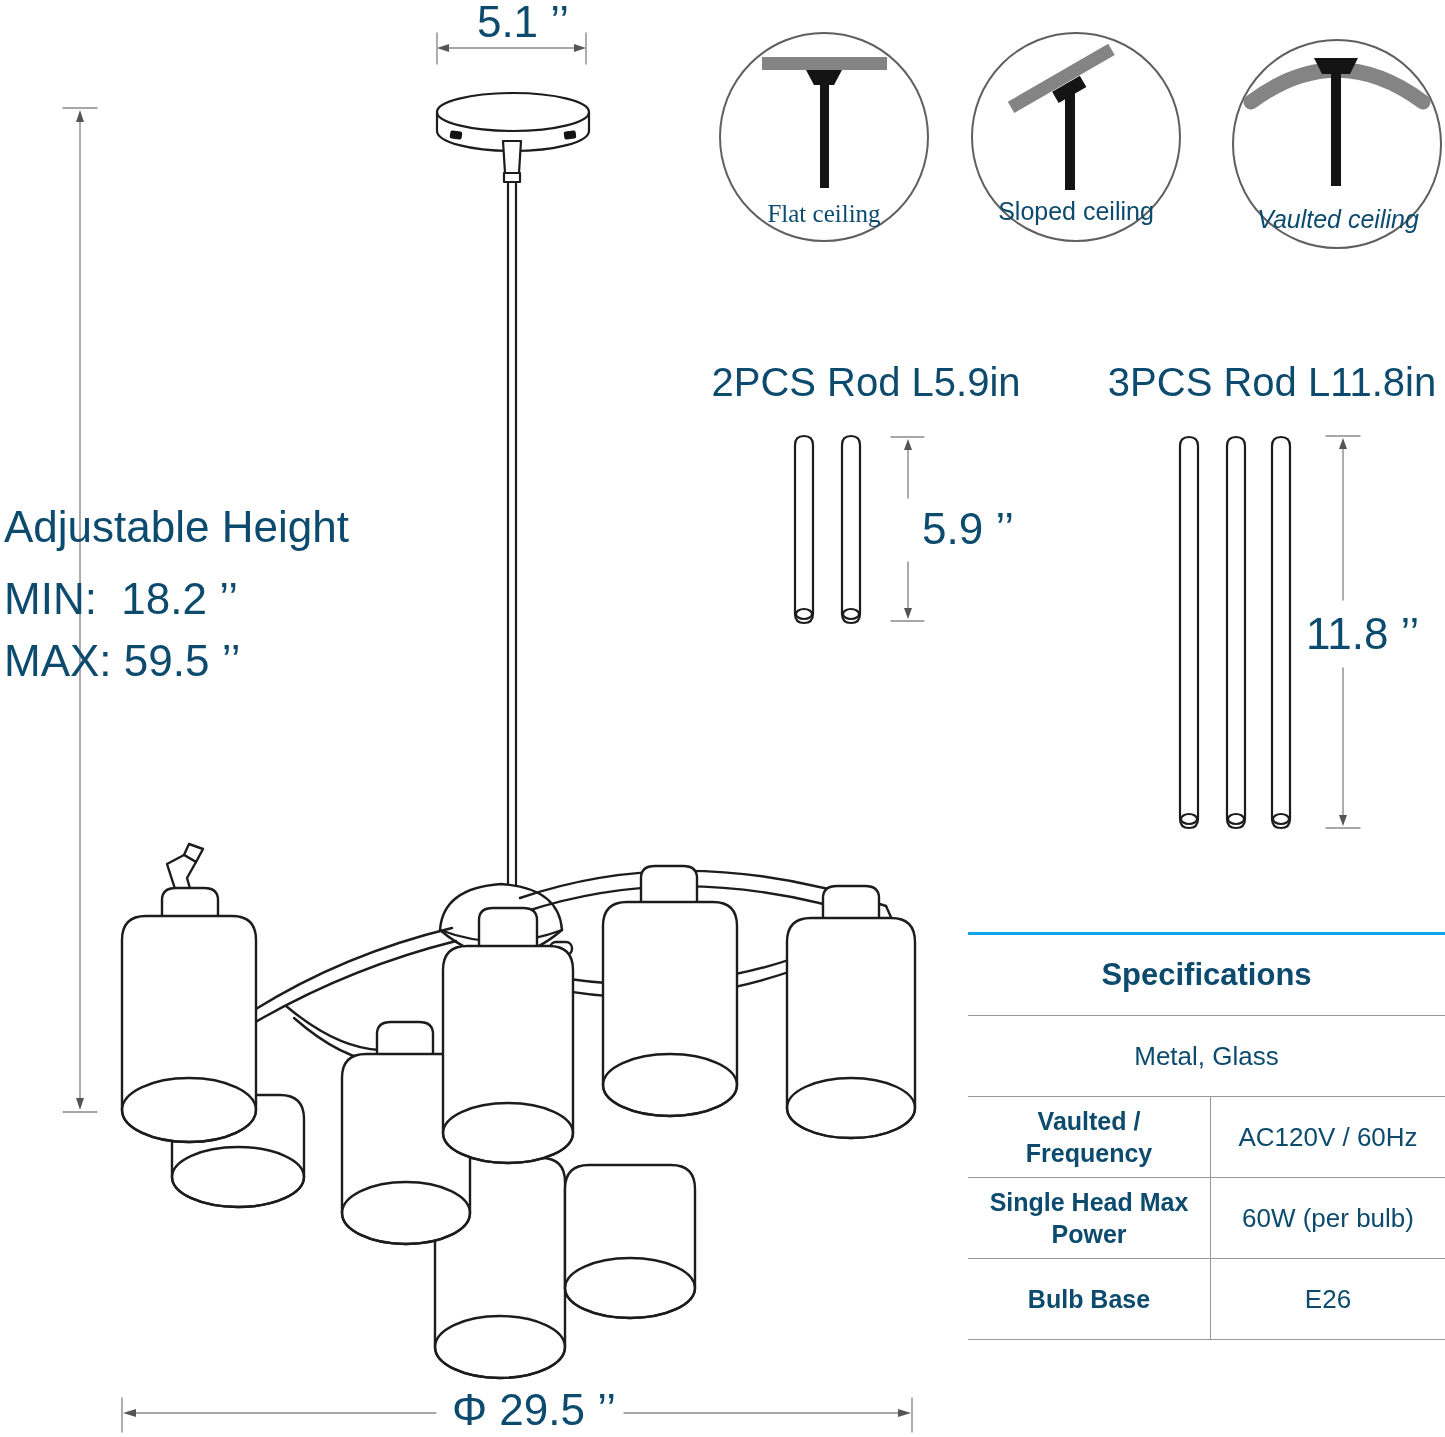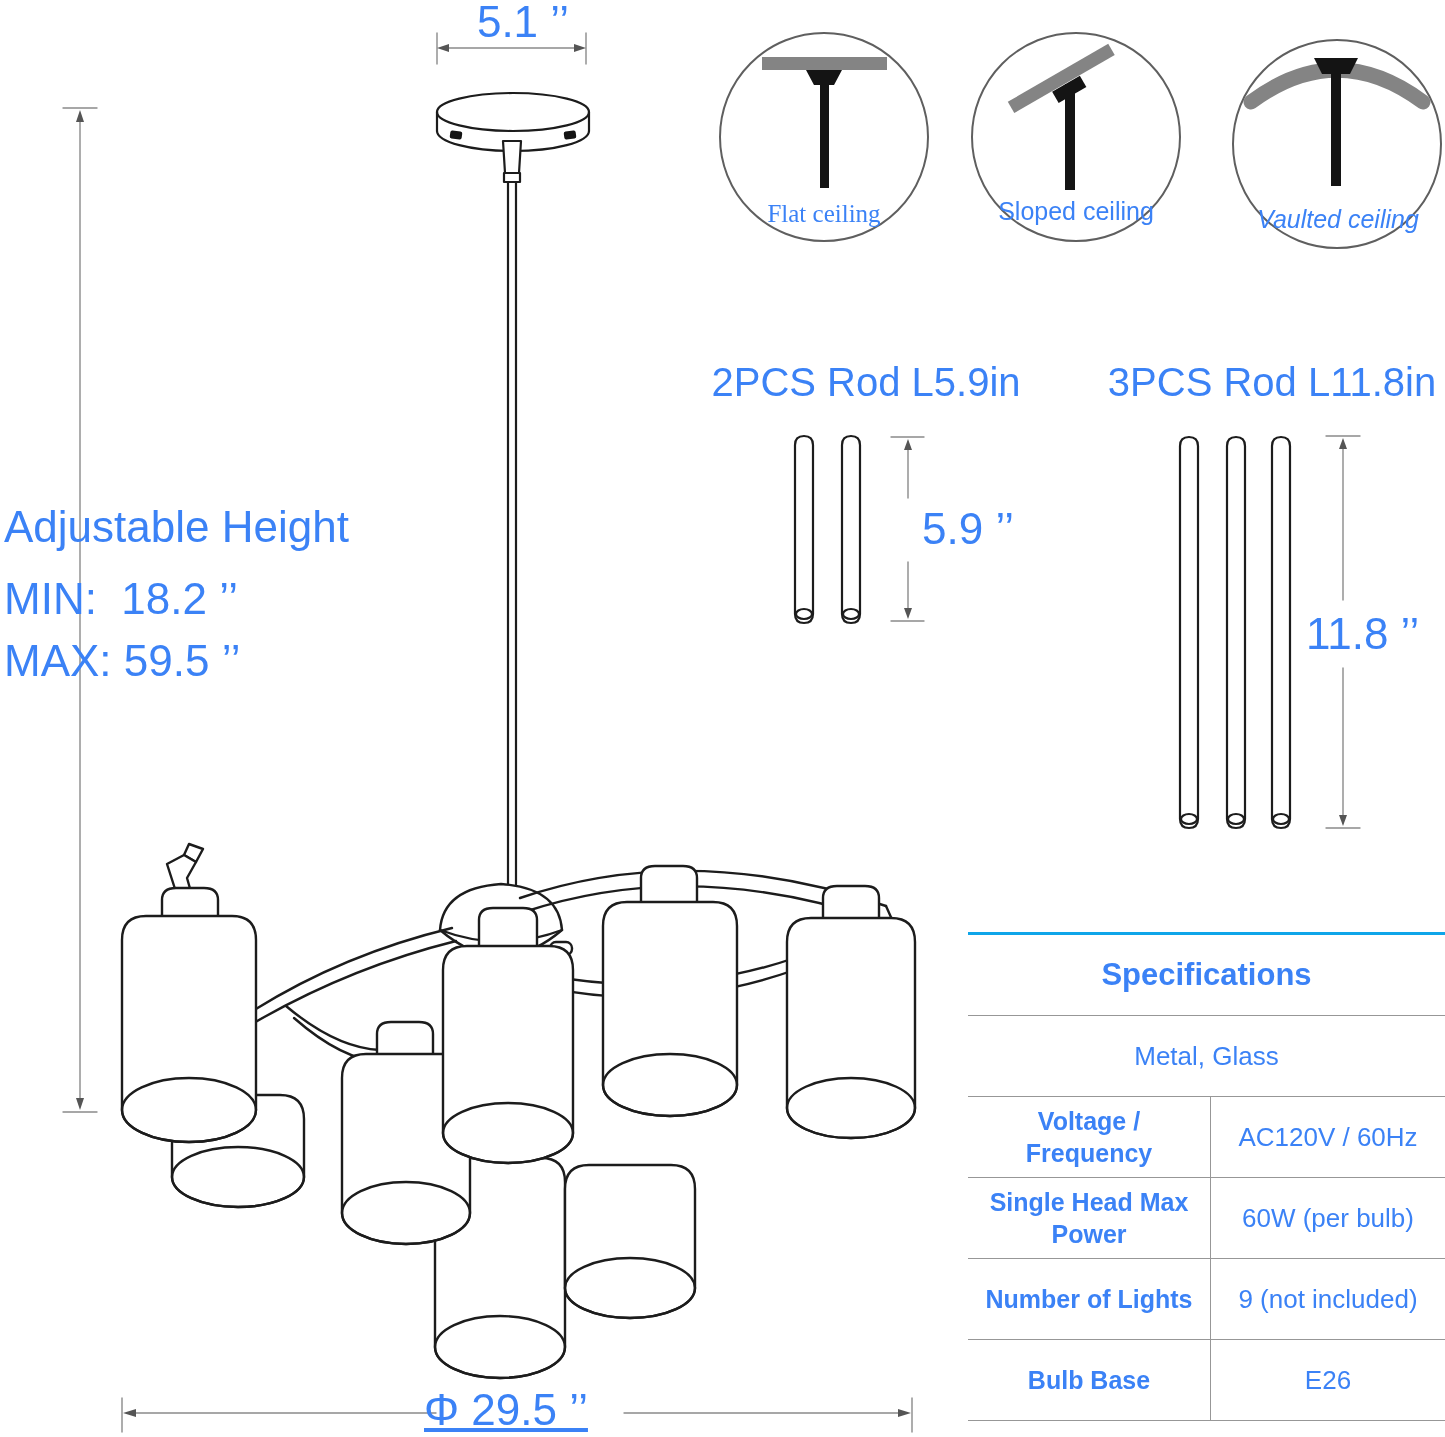--- a/index.html
+++ b/index.html
@@ -1,33 +1,33 @@
 <!DOCTYPE html>
 <html><head>
 <meta charset="utf-8">
 <style>
   html,body{margin:0;padding:0;background:#fff;}
   #canvas{
     position:relative;width:1445px;height:1437px;background:#fff;overflow:hidden;
-    font-family:"Liberation Sans", sans-serif;color:#3b82f6;
+    font-family:"Liberation Sans", sans-serif;color:#0c4a6e;
   }
   #art{position:absolute;left:0;top:0;}
   .txt{position:absolute;white-space:pre;line-height:1.1;}
   .t-canopy{left:413px;top:-2px;width:220px;font-size:44px;text-align:center;}
   .t-flat{left:724px;top:200px;width:200px;font-size:25px;text-align:center;font-family:Liberation Serif, serif;}
   .t-sloped{left:976px;top:198px;width:200px;font-size:25px;text-align:center;}
   .t-vaulted{left:1238px;top:206px;width:200px;font-size:25px;text-align:center;font-style:italic;}
   .t-rodshort{left:666px;top:360px;width:400px;font-size:40px;text-align:center;}
   .t-rodlong{left:1072px;top:360px;width:400px;font-size:40px;text-align:center;}
   .t-len59{left:922px;top:505px;font-size:44px;}
   .t-len118{left:1306px;top:610px;font-size:44px;}
   .t-adj{left:4px;top:503px;font-size:44px;}
   .t-min{left:4px;top:575px;font-size:44px;}
   .t-max{left:4px;top:637px;font-size:44px;}
-  .t-dia{left:424px;top:1386px;width:220px;font-size:44px;text-decoration:underline;}
+  .t-dia{left:424px;top:1386px;width:220px;font-size:44px;text-align:center;}
 
   .spec{
     position:absolute;left:968px;top:932px;width:477px;
   }
   .spec-header{
     height:80px;border-top:3px solid #0ea5e9;border-bottom:1px solid #979797;
     display:flex;align-items:center;justify-content:center;
     font-size:31px;font-weight:bold;
   }
   .spec-row{
@@ -230,30 +230,26 @@
 
   <div class="txt t-dia">Φ 29.5 ’’</div>
 
   <div class="spec">
     <div class="spec-header">Specifications</div>
 
     <div class="spec-row">
       <div class="spec-value">Metal, Glass</div>
     </div>
     <div class="spec-row">
-      <div class="spec-label">Voltage / Frequency</div>
+      <div class="spec-label">Vaulted / Frequency</div>
       <div class="spec-value">AC120V / 60Hz</div>
     </div>
     <div class="spec-row">
       <div class="spec-label">Single Head Max Power</div>
       <div class="spec-value">60W (per bulb)</div>
     </div>
     <div class="spec-row">
-      <div class="spec-label">Number of Lights</div>
-      <div class="spec-value">9 (not included)</div>
-    </div>
-    <div class="spec-row">
       <div class="spec-label">Bulb Base</div>
       <div class="spec-value">E26</div>
     </div>
   </div>
 
 </div>
 
 </body></html>

